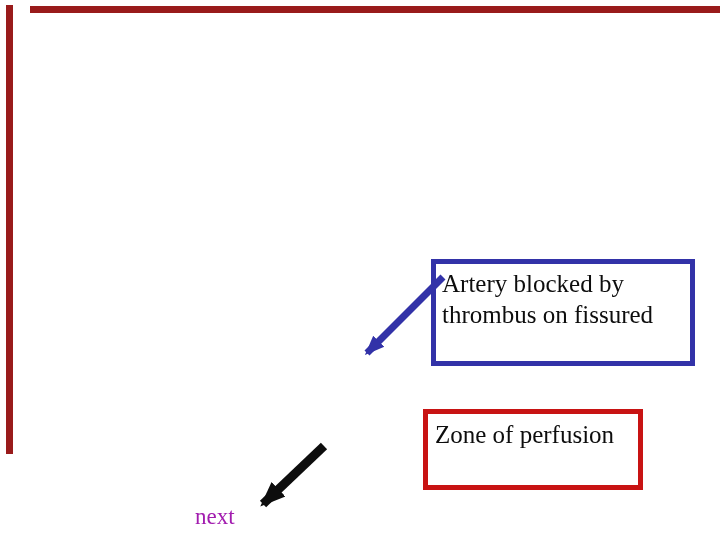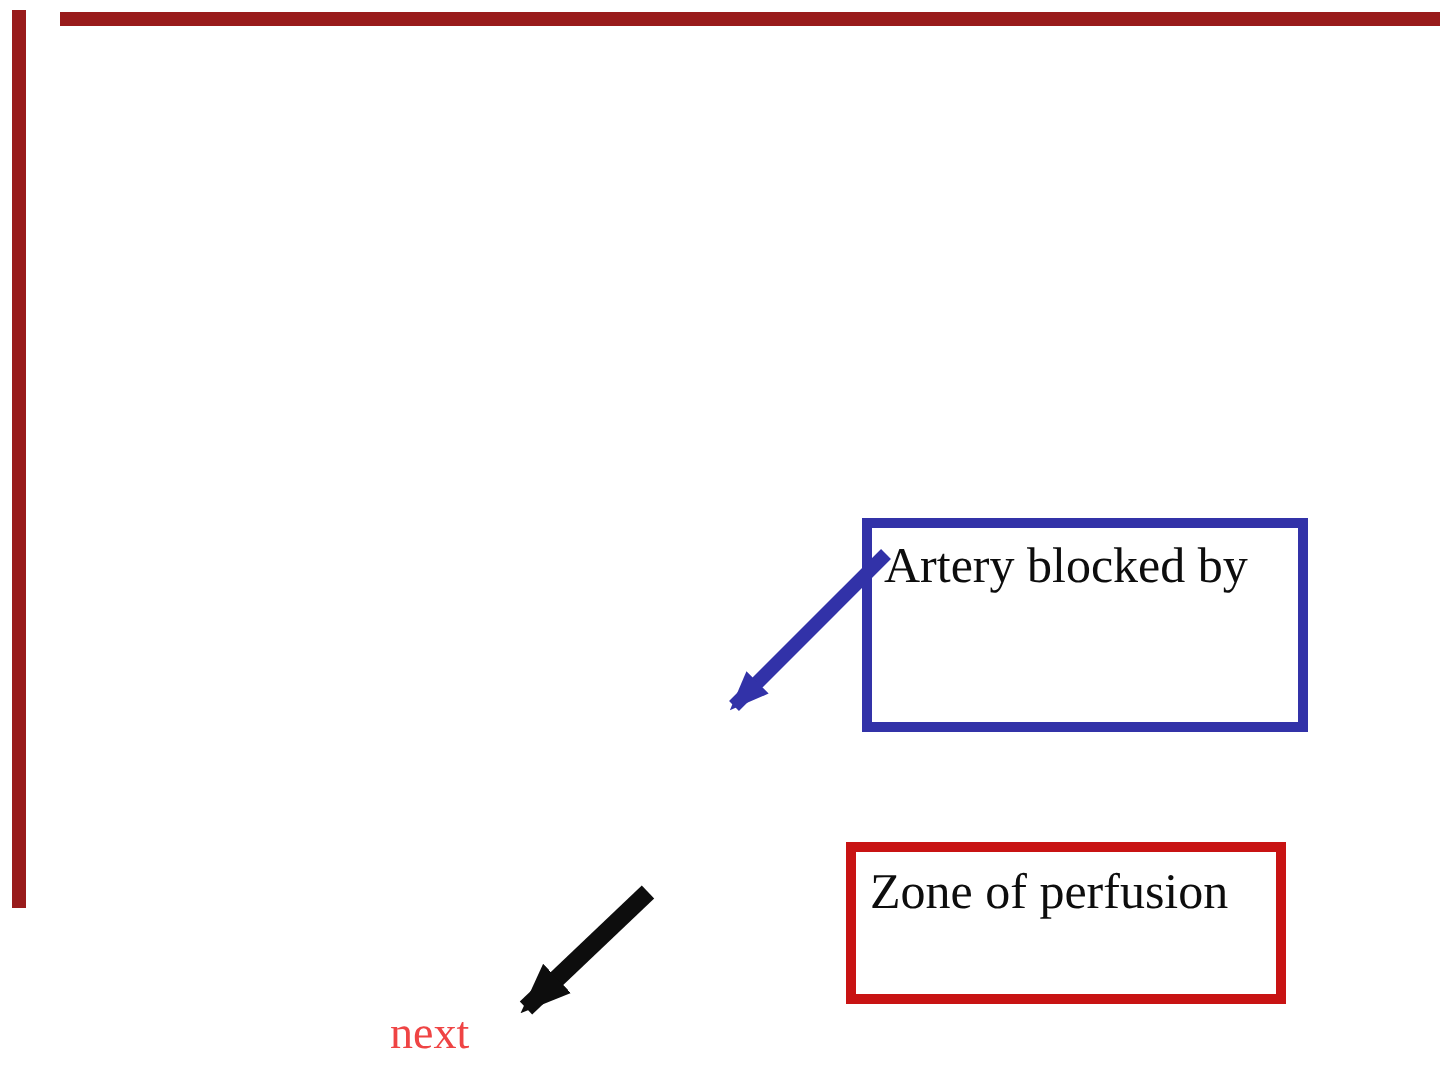--- a/index.html
+++ b/index.html
@@ -29,21 +29,21 @@
   .callout {
     position: absolute;
     box-sizing: border-box;
     border: 5px solid #000;
     background: #ffffff;
     color: #0d0d0d;
   }
   .callout .line { white-space: nowrap; }
   .callout-blue {
     left: 431px; top: 259px;
-    width: 223px; height: 107px;
+    width: 264px; height: 107px;
     padding: 4px 0 0 6px;
     font-size: 25px; line-height: 31px;
   }
   .callout-red {
     left: 423px; top: 409px;
     width: 220px; height: 81px;
     padding: 5px 0 0 7px;
     font-size: 25px; line-height: 31px;
   }
   
@@ -63,34 +63,35 @@
 </head>
 <body>
 
 <div class="slide">
 
   <div class="frame-top" style="background-color: rgb(153, 27, 27);"></div>
   <div class="frame-left" style="background-color: rgb(153, 27, 27);"></div>
 
   <div class="callout callout-blue" style="border-color: rgb(50, 50, 168);">
     <div class="line">Artery blocked by</div>
+    <div class="line">thrombus on fissured</div>
   </div>
 
-  <div class="callout callout-red" style="border-color: rgb(200, 19, 19); margin-top: 12px;">
+  <div class="callout callout-red" style="border-color: rgb(200, 19, 19);">
     <div class="line">Zone of perfusion</div>
   </div>
 
   <svg class="overlay" width="720" height="540" viewBox="0 0 720 540">
     <defs>
       <marker id="head-blue" viewBox="0 0 10 10" refX="8.5" refY="5" markerWidth="2.8" markerHeight="2.8" orient="auto">
         <path d="M0,1 L10,5 L0,9 z" style="fill: rgb(50, 50, 168);"></path>
       </marker>
       <marker id="head-black" viewBox="0 0 10 10" refX="8.5" refY="5" markerWidth="2.8" markerHeight="2.8" orient="auto">
         <path d="M0,1 L10,5 L0,9 z" style="fill: rgb(13, 13, 13);"></path>
       </marker>
     </defs>
     <line x1="443" y1="277" x2="367" y2="353" stroke-width="7" marker-end="url(#head-blue)" style="stroke: rgb(50, 50, 168);"></line>
     <line x1="324" y1="446" x2="263" y2="504" stroke-width="9" marker-end="url(#head-black)" style="stroke: rgb(13, 13, 13);"></line>
   </svg>
 
-  <div class="next-link" style="color: #ef4444;">next</div>
+  <div class="next-link" style="color: #a21caf;">next</div>
 
 </div>
 
 </body></html>

